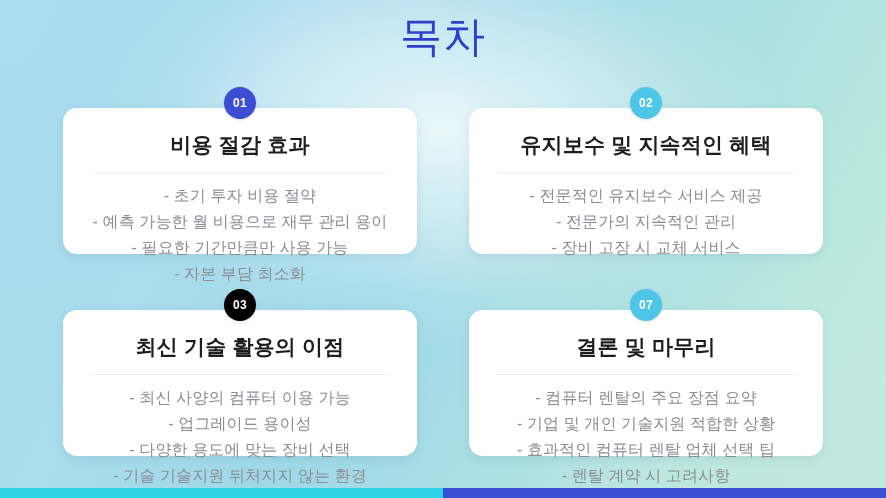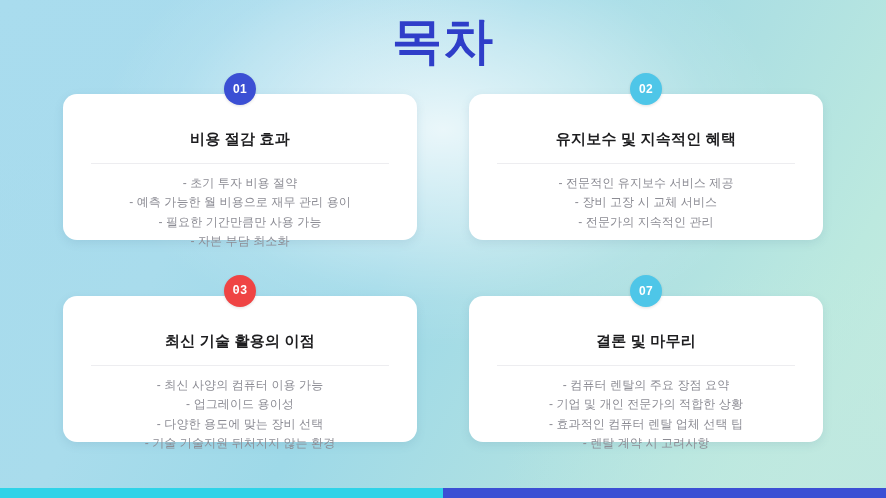--- a/index.html
+++ b/index.html
@@ -25,31 +25,31 @@
       linear-gradient(118deg, #a7dbed 0%, #a9dcec 26%, #9ed9e8 46%, #aee0e2 68%, #bce9df 86%, #c5ecdf 100%);
   }
 
   
   .slide-title {
     position: absolute;
     top: 13px;
     left: 0;
     width: 886px;
     text-align: center;
-    font-size: 50px;
-    font-weight: bold;
+    font-size: 42px;
+    font-weight: normal;
     letter-spacing: 1px;
     color: #2f3ec9;
     line-height: 1.15;
   }
 
   
   .card-grid {
     position: absolute;
-    top: 94px;
+    top: 108px;
     left: 63px;
     width: 760px;
     height: 348px;
     display: grid;
     grid-template-columns: 354px 354px;
     grid-template-rows: 146px 146px;
     column-gap: 52px;
     row-gap: 56px;
   }
 
@@ -76,43 +76,43 @@
     font-size: 12px;
     font-weight: bold;
     color: #ffffff;
     letter-spacing: 0.3px;
     box-shadow: 0 1px 3px rgba(0,0,0,0.12);
   }
   .card-badge.blue { background: #3b4fd4; }
   .card-badge.cyan { background: #4ec6e8; }
 
   .card-title {
-    margin-top: 36px;
+    margin-top: 24px;
     text-align: center;
-    font-size: 15px;
+    font-size: 21px;
     font-weight: bold;
     color: #1d1d1f;
     letter-spacing: 0.2px;
     line-height: 1.25;
   }
 
   .card-divider {
     margin: 14px auto 0 auto;
     width: 94%;
     height: 1px;
     background: #ededf0;
   }
 
   .card-bullets {
     margin-top: 10px;
     text-align: center;
   }
 
   .card-bullet {
-    font-size: 12px;
+    font-size: 16px;
     color: #8c8c94;
     line-height: 1.62;
     letter-spacing: 0.1px;
     white-space: nowrap;
   }
 
   
   .bottom-bar {
     position: absolute;
     left: 0;
@@ -144,44 +144,44 @@
         <div class="card-bullet">- 자본 부담 최소화</div>
       </div>
     </div>
 
     <div class="card">
       <div class="card-badge cyan" style="background: rgb(78, 198, 232);">02</div>
       <div class="card-title">유지보수 및 지속적인 혜택</div>
       <div class="card-divider"></div>
       <div class="card-bullets">
         <div class="card-bullet">- 전문적인 유지보수 서비스 제공</div>
+        <div class="card-bullet">- 전문가의 지속적인 관리</div>
         <div class="card-bullet">- 장비 고장 시 교체 서비스</div>
-        <div class="card-bullet">- 전문가의 지속적인 관리</div>
       </div>
     </div>
 
     <div class="card">
-      <div class="card-badge blue" style="background: #ef4444; font-family: Liberation Mono, monospace;">03</div>
+      <div class="card-badge blue" style="background: #000000;">03</div>
       <div class="card-title">최신 기술 활용의 이점</div>
       <div class="card-divider"></div>
       <div class="card-bullets">
         <div class="card-bullet">- 최신 사양의 컴퓨터 이용 가능</div>
         <div class="card-bullet">- 업그레이드 용이성</div>
         <div class="card-bullet">- 다양한 용도에 맞는 장비 선택</div>
         <div class="card-bullet">- 기술 기술지원 뒤처지지 않는 환경</div>
       </div>
     </div>
 
     <div class="card">
       <div class="card-badge cyan" style="background: rgb(78, 198, 232);">07</div>
       <div class="card-title">결론 및 마무리</div>
       <div class="card-divider"></div>
       <div class="card-bullets">
         <div class="card-bullet">- 컴퓨터 렌탈의 주요 장점 요약</div>
-        <div class="card-bullet">- 기업 및 개인 전문가의 적합한 상황</div>
+        <div class="card-bullet">- 기업 및 개인 기술지원 적합한 상황</div>
         <div class="card-bullet">- 효과적인 컴퓨터 렌탈 업체 선택 팁</div>
         <div class="card-bullet">- 렌탈 계약 시 고려사항</div>
       </div>
     </div>
 
   </div>
 
   <div class="bottom-bar">
     <div class="bottom-bar-left" style="background: rgb(47, 211, 232); width: 443px;"></div>
     <div class="bottom-bar-right" style="background: rgb(59, 79, 212);"></div>

